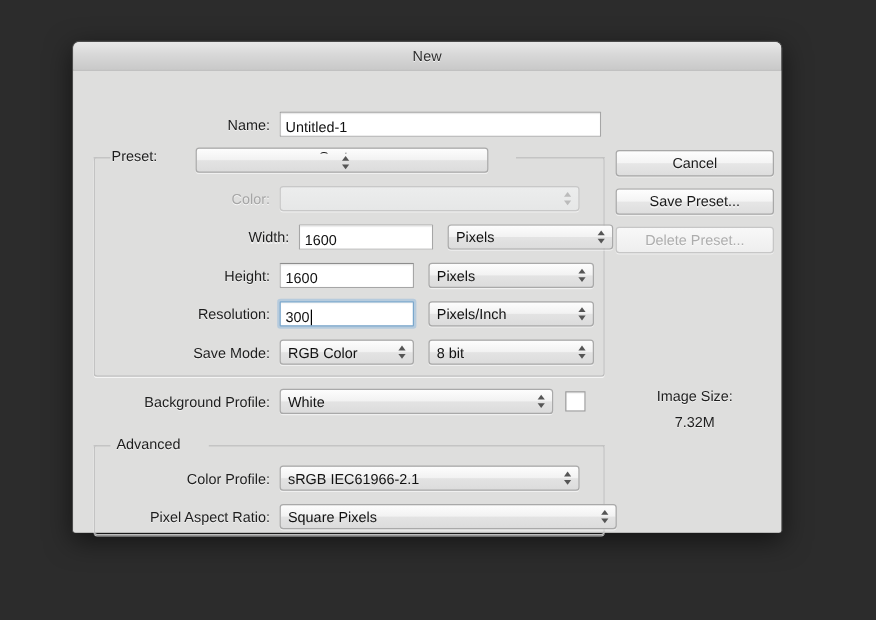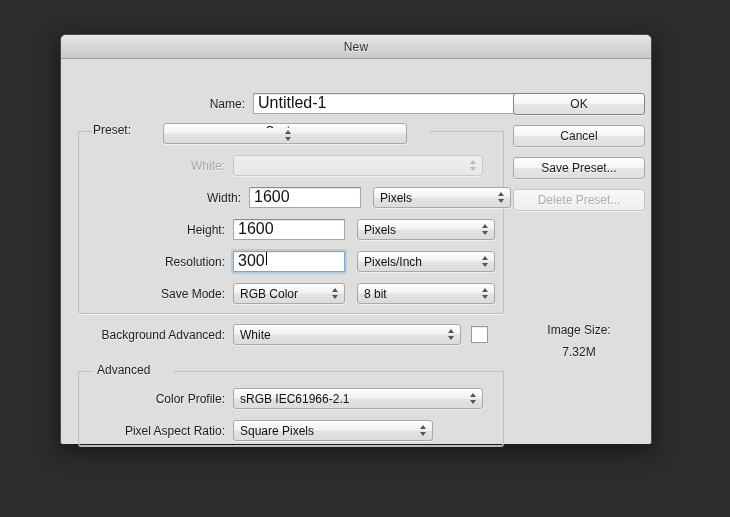--- a/index.html
+++ b/index.html
@@ -71,23 +71,23 @@
   .lbl.disabled { color: #a5a5a5; text-shadow: 0 1px 0 rgba(255,255,255,0.8); }
 
   
   .textfield {
     background: #ffffff;
     border: 1px solid #a6a6a6;
     border-top-color: #8d8d8d;
     box-sizing: border-box;
     height: 21px;
     display: flex;
-    align-items: flex-start;
+    align-items: flex-end;
     padding: 0 4px;
-    font-size: 16px;
+    font-size: 12px;
     color: #111;
     border-radius: 1px;
     box-shadow: inset 0 1px 1px rgba(0,0,0,0.10);
     position: relative;
   }
   .textfield.focused {
     border: 1px solid #7aa7cc;
     box-shadow: 0 0 0 2px rgba(133,180,222,0.45), inset 0 1px 1px rgba(0,0,0,0.06);
   }
   .caret {
@@ -211,42 +211,42 @@
 <body>
 
 <div id="dialog">
 
   <div id="titlebar">
     <span class="title">New</span>
   </div>
 
   <div id="body">
 
-    <div class="row" style="left:0; top:34px; width:440px;padding-left:20px;">
+    <div class="row" style="left:0; top:34px; width:440px;">
       <div class="lbl" style="width:164px;">Name:</div>
       <div class="textfield" style="margin-left:8px; width:268px;">
         <span>Untitled-1</span>
       </div>
     </div>
 
     <div class="fieldset" style="left:17px; top:72px; width:424px; height:182px;">
       <div class="fs-top-left" style="left:-1px; width:14px;"></div>
       <div class="fs-top-right" style="right:-1px; width:74px;"></div>
       <div class="fs-legend" style="left:14px;">Preset:</div>
     </div>
 
     <div class="row" style="left:0; top:64px;">
       <div class="popup" style="margin-left:102px; width:244px;flex-direction:column;">
         <span class="txt">Custom</span>
         <span class="stepper"></span>
       </div>
     </div>
 
     <div class="row" style="left:0; top:96px;">
-      <div class="lbl disabled" style="width:164px;">White:</div>
+      <div class="lbl disabled" style="width:164px;">Color:</div>
       <div class="popup disabled" style="margin-left:8px; width:250px;">
         <span class="txt"></span>
         <span class="stepper"></span>
       </div>
     </div>
 
     <div class="row" style="left:0; top:128px;padding-left:16px;">
       <div class="lbl" style="width:164px;">Width:</div>
       <div class="textfield" style="margin-left:8px; width:112px;">
         <span>1600</span>
@@ -286,21 +286,21 @@
         <span class="txt">RGB Color</span>
         <span class="stepper"></span>
       </div>
       <div class="popup" style="margin-left:12px; width:138px;">
         <span class="txt">8 bit</span>
         <span class="stepper"></span>
       </div>
     </div>
 
     <div class="row" style="left:0; top:265px;">
-      <div class="lbl" style="width:164px;">Background Advanced:</div>
+      <div class="lbl" style="width:164px;">Background Profile:</div>
       <div class="popup" style="margin-left:8px; width:228px;">
         <span class="txt">White</span>
         <span class="stepper"></span>
       </div>
       <div class="swatch" style="margin-left:10px;"></div>
     </div>
 
     <div class="fieldset" style="left:17px; top:312px; width:424px; height:74px;">
       <div class="fs-top-left" style="left:-1px; width:14px;"></div>
       <div class="fs-top-right" style="right:-1px; width:330px;"></div>
@@ -310,27 +310,26 @@
     <div class="row" style="left:0; top:329px;">
       <div class="lbl" style="width:164px;">Color Profile:</div>
       <div class="popup" style="margin-left:8px; width:250px;">
         <span class="txt">sRGB IEC61966-2.1</span>
         <span class="stepper"></span>
       </div>
     </div>
 
     <div class="row" style="left:0; top:361px;">
       <div class="lbl" style="width:164px;">Pixel Aspect Ratio:</div>
-      <div class="popup" style="margin-left:8px; width:200px;">
+      <div class="popup" style="margin-left:8px; width:281px;">
         <span class="txt">Square Pixels</span>
         <span class="stepper"></span>
       </div>
     </div>
 
-    <div class="pushbtn default" style="position:absolute; left:452px; top:34px;">OK</div>
     <div class="pushbtn" style="position:absolute; left:452px; top:66px;">Cancel</div>
     <div class="pushbtn" style="position:absolute; left:452px; top:98px;">Save Preset...</div>
     <div class="pushbtn disabled" style="position:absolute; left:452px; top:130px;">Delete Preset...</div>
 
     <div id="imagesize">
       <div>Image Size:</div>
       <div>7.32M</div>
     </div>
 
   </div>

